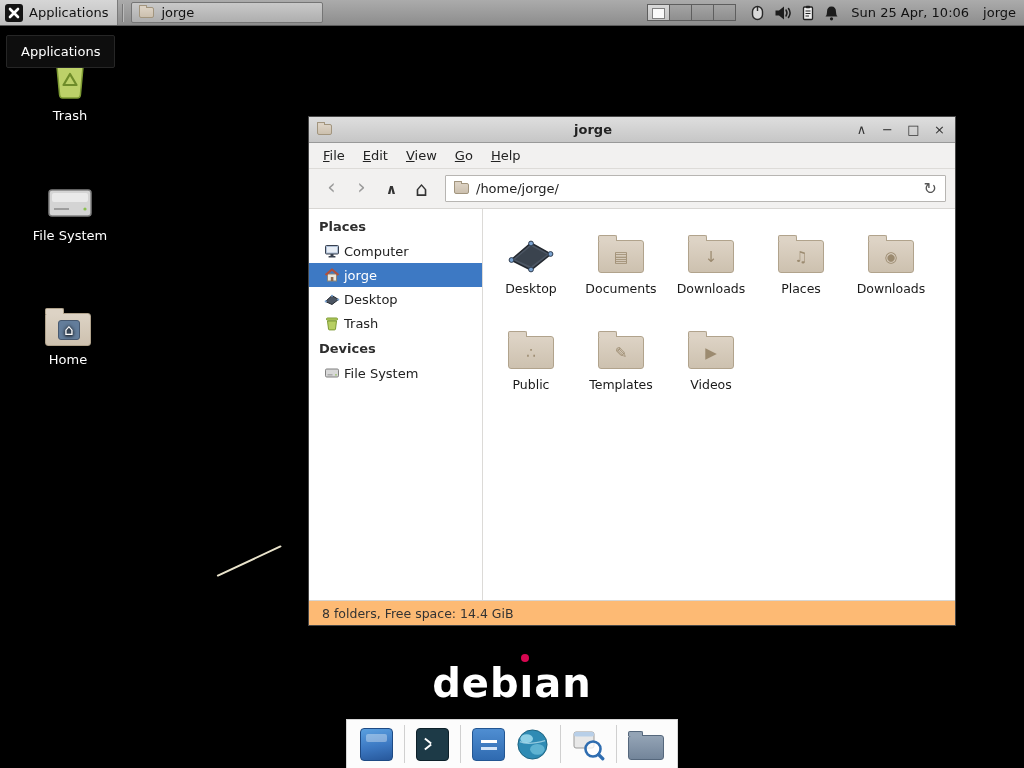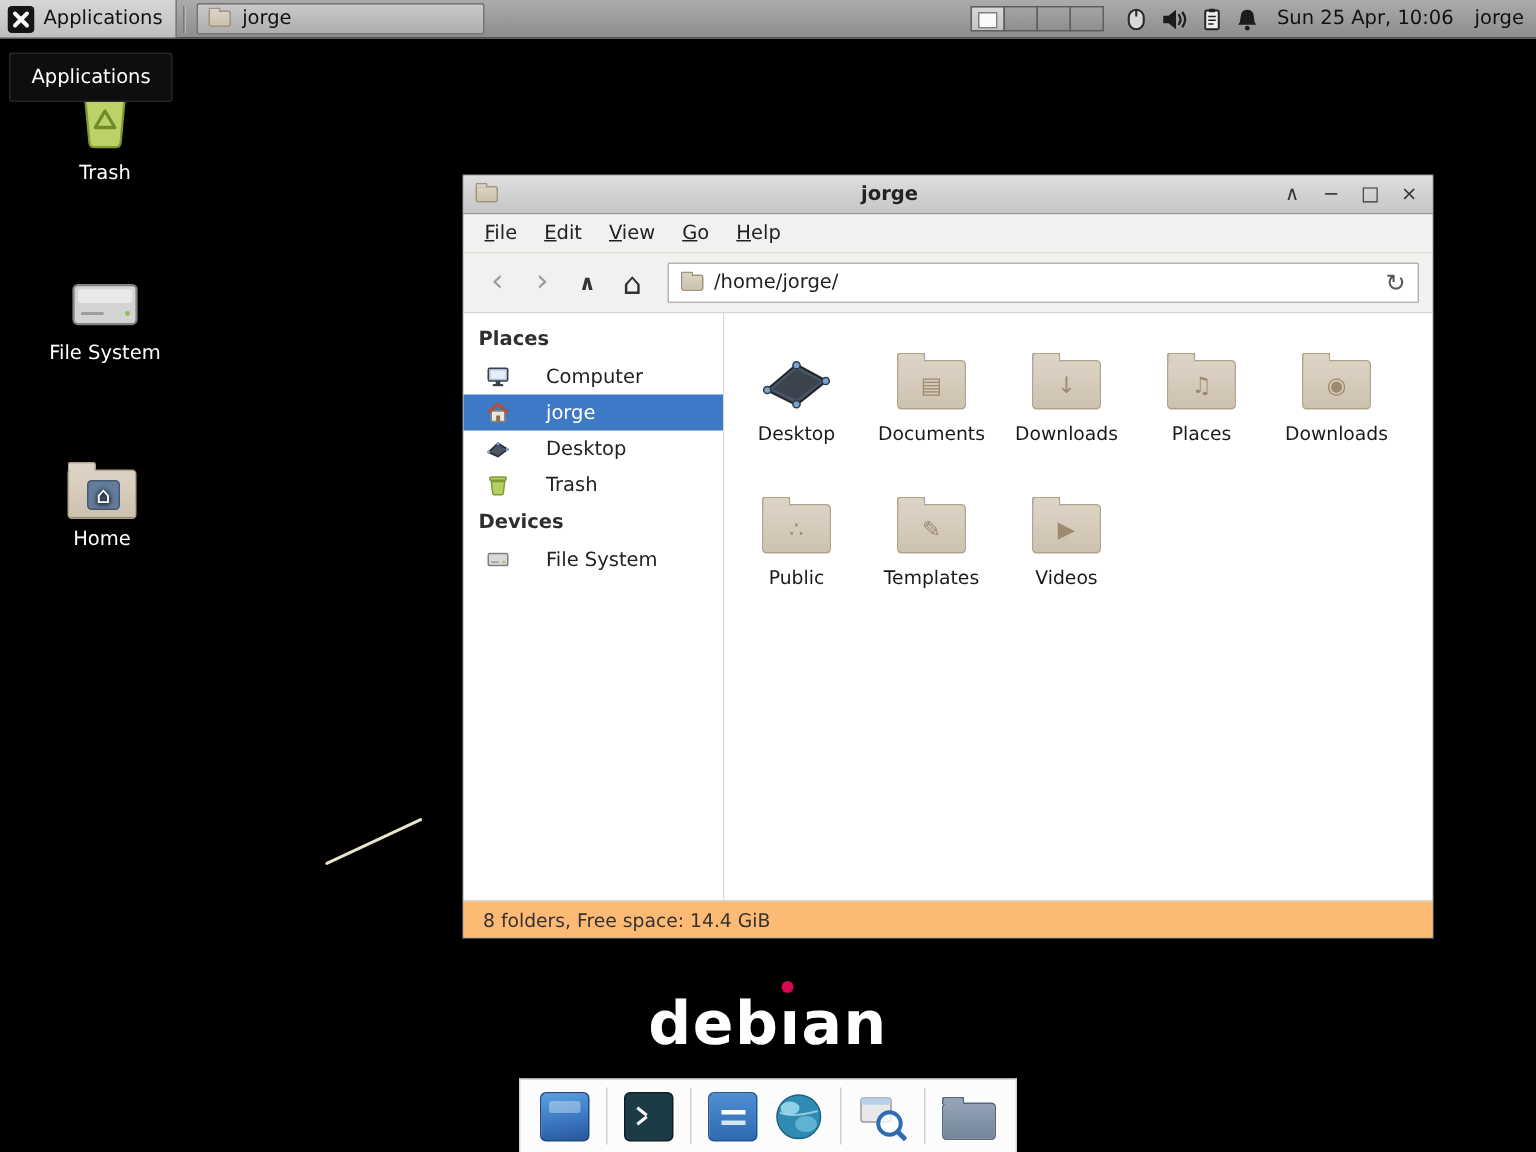--- a/index.html
+++ b/index.html
@@ -73,21 +73,21 @@
   .pathbar { flex:1; height:27px; margin-left:7px; background:#fff; border:1px solid #b7b5b2; border-radius:1px;
     display:flex; align-items:center; padding:0 8px; gap:7px; }
   .pathbar input { flex:1; border:none; outline:none; background:transparent; font-family:inherit;
     font-size:13px; color:#222; }
   .refresh { color:#555; font-size:16px; flex:none; }
 
   .body-area { flex:1; display:flex; min-height:0; }
   .sidebar { width:174px; flex:none; background:#fff; border-right:1px solid #dcdad7; padding-top:4px;
     font-size:13px; color:#222; }
   .side-header { font-weight:bold; color:#2e2e2e; padding:6px 10px 5px; }
-  .side-item { display:flex; align-items:center; gap:24px; padding:4px 10px 4px 15px;text-align:center; }
+  .side-item { display:flex; align-items:center; gap:4px; padding:4px 10px 4px 15px;text-align:center; }
   .side-item.selected { background:#3d79c4; color:#fff; }
   .side-ic { width:16px; flex:none; }
 
   .main { flex:1; position:relative; background:#fff; overflow:hidden; }
   .cell { position:absolute; width:86px; display:flex; flex-direction:column; align-items:center;
     font-size:12.5px; color:#1a1a1a; }
   .cell .icon-wrap { height:52px; display:flex; align-items:flex-end; justify-content:center; }
   .cell .cell-label { margin-top:8px; }
 
   .statusbar { height:25px; flex:none; background:#fdba74; border-top:1px solid #d8d6d3;

